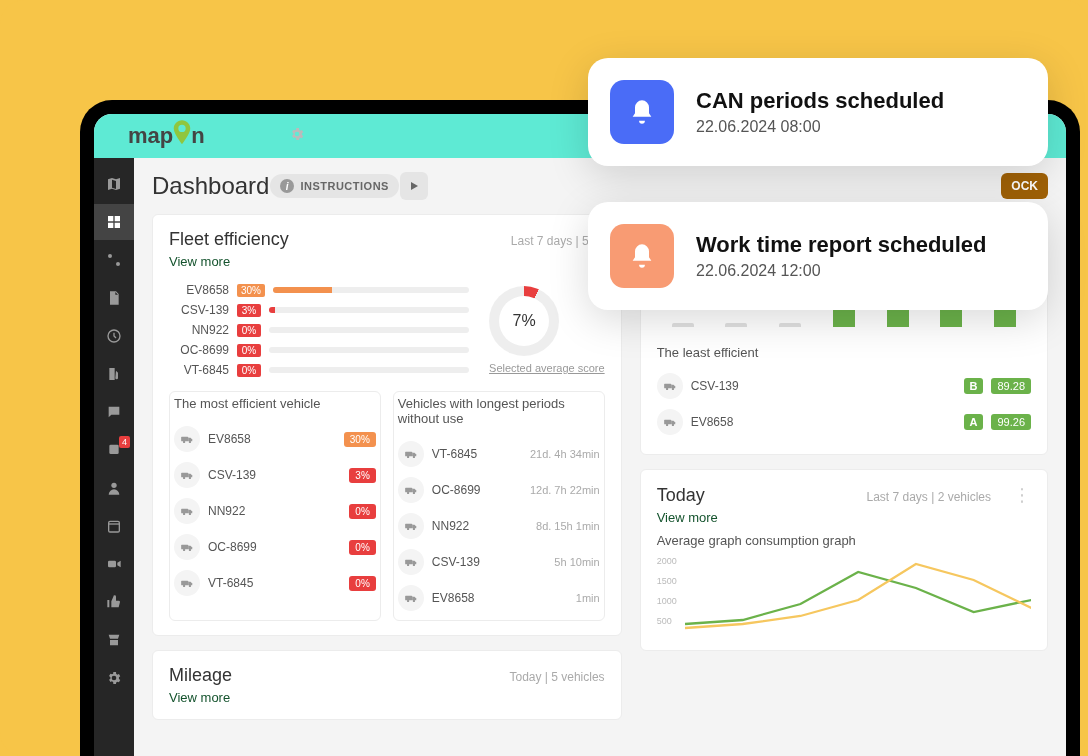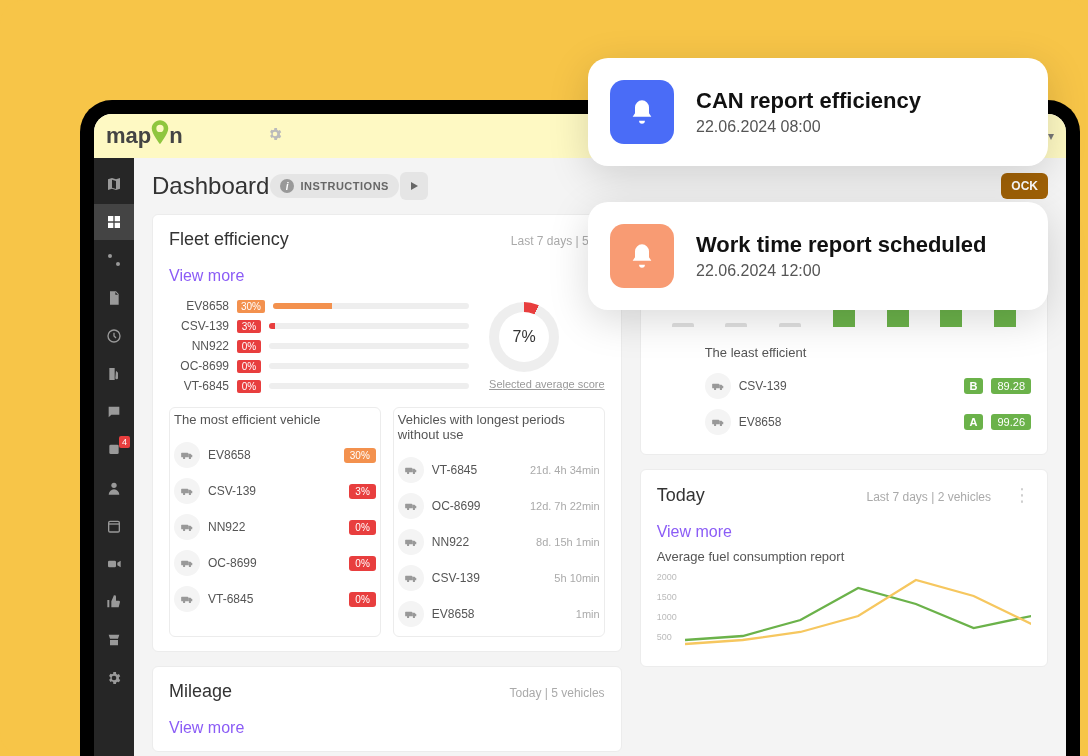--- a/index.html
+++ b/index.html
@@ -31,25 +31,25 @@
     background: #f4f4f4;
     border-radius: 18px;
     width: 100%;
     height: 100%;
     overflow: hidden;
     display: flex;
     flex-direction: column;
   }
   
   .topbar {
-    background: #fef9c3;
+    background: #5eead4;
     height: 44px;
     display: flex;
     align-items: center;
-    padding: 0 12px;
+    padding: 0 34px;
     gap: 4px;
   }
   .logo { display:flex; align-items:center; font-weight:600; color:#444; font-size:22px; }
   .logo .pin { color:#8fc63f; font-size:26px; margin:0 -2px; }
   .gear { color:#bbb; font-size:16px; margin-left:80px; }
   .topbar-right { margin-left:auto; font-size:12px; color:#777; }
   
   .body {
     flex:1;
     display:flex;
@@ -129,21 +129,21 @@
     border-radius:6px;
     border:1px solid #ececec;
     padding:14px 16px;
   }
   .card-head {
     display:flex;
     align-items:baseline;
     gap:12px;
   }
   .card-title { font-size:18px; color:#333; font-weight:400; }
-  .view-more { color:#8b5cf6; font-size:16px; text-decoration:none; cursor:pointer; display:block; margin-top:17px; }
+  .view-more { color:#14532d; font-size:13px; text-decoration:none; cursor:pointer; display:block; margin-top:4px; }
   .card-meta { margin-left:auto; color:#aaa; font-size:12px; }
   .kebab { color:#ccc; font-size:18px; cursor:pointer; margin-left:10px; }
   
   .eff-body { display:flex; gap:20px; margin-top:14px; align-items:center; }
   .bars { flex:1; display:flex; flex-direction:column; gap:6px; }
   .bar-row { display:flex; align-items:center; gap:8px; font-size:12px; color:#555; }
   .bar-label { width:60px; text-align:right; }
   .bar-pct { background:#e83e3e;color:#fff;font-size:10px;padding:1px 4px;border-radius:2px; min-width:24px; text-align:center;}
   .bar-pct.orange { background:#f3914e; }
   .bar-track { flex:1; height:6px; background:#eee;border-radius:3px;position:relative;overflow:hidden; }
@@ -174,21 +174,21 @@
   .veh-val.orange { background:#f3914e; }
   .veh-dur { color:#aaa; font-size:11px; }
   
   .green-bars {
     display:flex; gap:14px; padding:14px 6px 4px;
     align-items:flex-end; justify-content:space-around;
     height:80px;
   }
   .gbar { width:22px; background:#6bb24a; border-radius:2px 2px 0 0; }
   .gbar.empty { background:#e0e0e0; height:4px !important; }
-  .least-wrap { margin-top:14px;margin-left:48px; }
+  .least-wrap { margin-top:14px; }
   .least-title { font-size:13px;color:#555;margin-bottom:8px; }
   .least-row { display:flex;align-items:center;gap:8px;font-size:12px;color:#555;padding:5px 0; }
   .grade { background:#6bb24a;color:#fff;padding:2px 6px;border-radius:3px;font-size:11px;font-weight:600; }
   .score { background:#6bb24a;color:#fff;padding:2px 6px;border-radius:3px;font-size:11px; }
   
   .fuel-chart { margin-top:8px; }
   .fuel-title { font-size:13px;color:#555;margin-bottom:8px; }
   svg.fuel-svg { width:100%; height:80px; }
   
   .toast {
@@ -588,21 +588,21 @@
             <div class="card">
               <div class="card-head">
                 <div>
                   <div class="card-title">Today</div>
                   <a class="view-more">View more</a>
                 </div>
                 <span class="card-meta">Last 7 days  |  2 vehicles</span>
                 <span class="kebab">⋮</span>
               </div>
               <div class="fuel-chart">
-                <div class="fuel-title">Average fuel consumption report</div>
+                <div class="fuel-title">Average graph consumption graph</div>
                 <div style="display:flex;gap:8px">
                   <div id="fuel-yticks" style="display:flex;flex-direction:column;justify-content:space-between;font-size:9px;color:#bbb;height:70px;">
                       <span>2000</span>
                       <span>1500</span>
                       <span>1000</span>
                       <span>500</span>
                     </div>
                   <svg class="fuel-svg" id="fuel-svg" viewBox="0 0 300 70" preserveAspectRatio="none">
                       <path d="M0.0 59.5 L50.0 56.0 L100.0 42.0 L150.0 14.0 L200.0 28.0 L250.0 49.0 L300.0 38.5" fill="none" stroke="#6bb24a" stroke-width="2"></path>
                       <path d="M0.0 63.0 L50.0 59.5 L100.0 52.5 L150.0 38.5 L200.0 7.0 L250.0 21.0 L300.0 45.5" fill="none" stroke="#f6c75f" stroke-width="2"></path>
@@ -617,21 +617,21 @@
   </div>
 </div>
 
 <div class="toast" style="top:58px">
   <div class="toast-icon blue">
     <svg width="28" height="28" viewBox="0 0 24 24" fill="#fff">
         <path d="M12 2a6 6 0 00-6 6v5l-2 3h16l-2-3V8a6 6 0 00-6-6zm0 20a2.5 2.5 0 002.5-2.5h-5A2.5 2.5 0 0012 22z"></path>
       </svg>
   </div>
   <div class="toast-body">
-    <div class="toast-title">CAN report efficiency</div>
+    <div class="toast-title">CAN periods scheduled</div>
     <div class="toast-time">22.06.2024 08:00</div>
   </div>
 </div>
 
 <div class="toast" style="top:202px">
   <div class="toast-icon orange">
     <svg width="28" height="28" viewBox="0 0 24 24" fill="#fff">
         <path d="M12 2a6 6 0 00-6 6v5l-2 3h16l-2-3V8a6 6 0 00-6-6zm0 20a2.5 2.5 0 002.5-2.5h-5A2.5 2.5 0 0012 22z"></path>
       </svg>
   </div>

